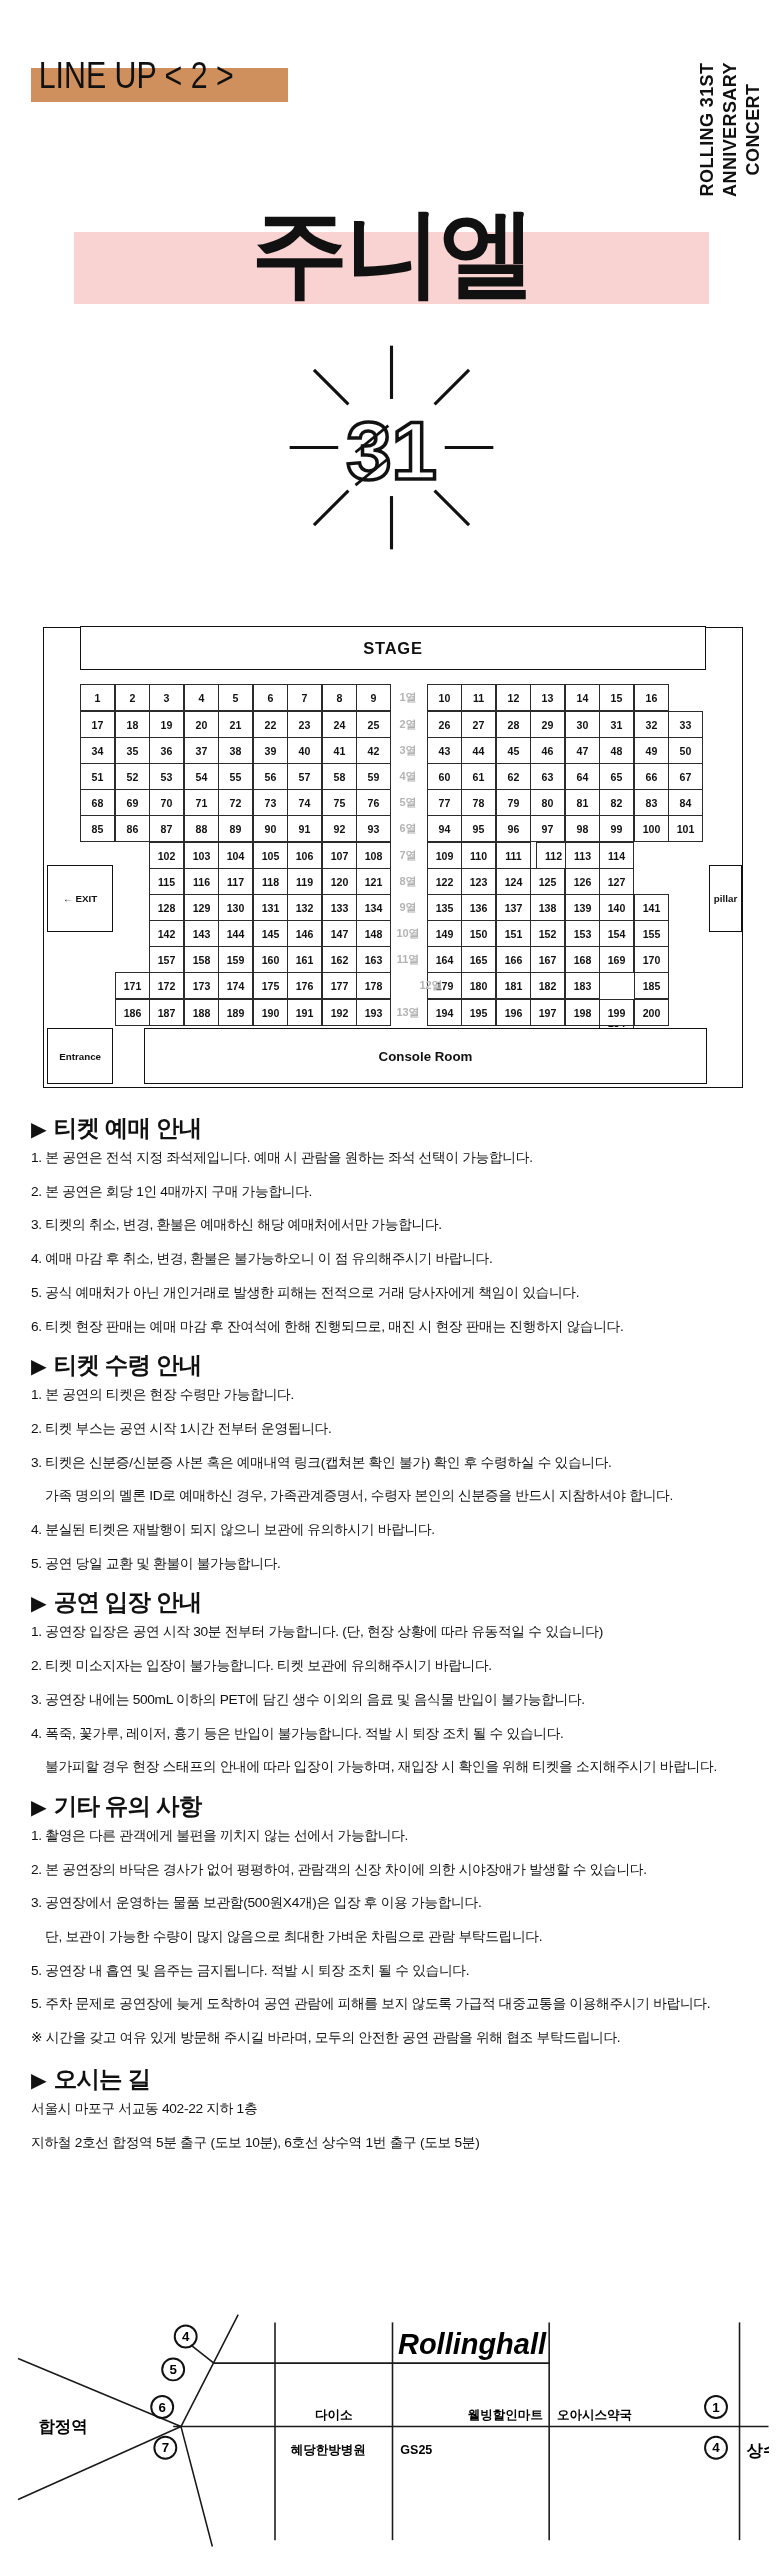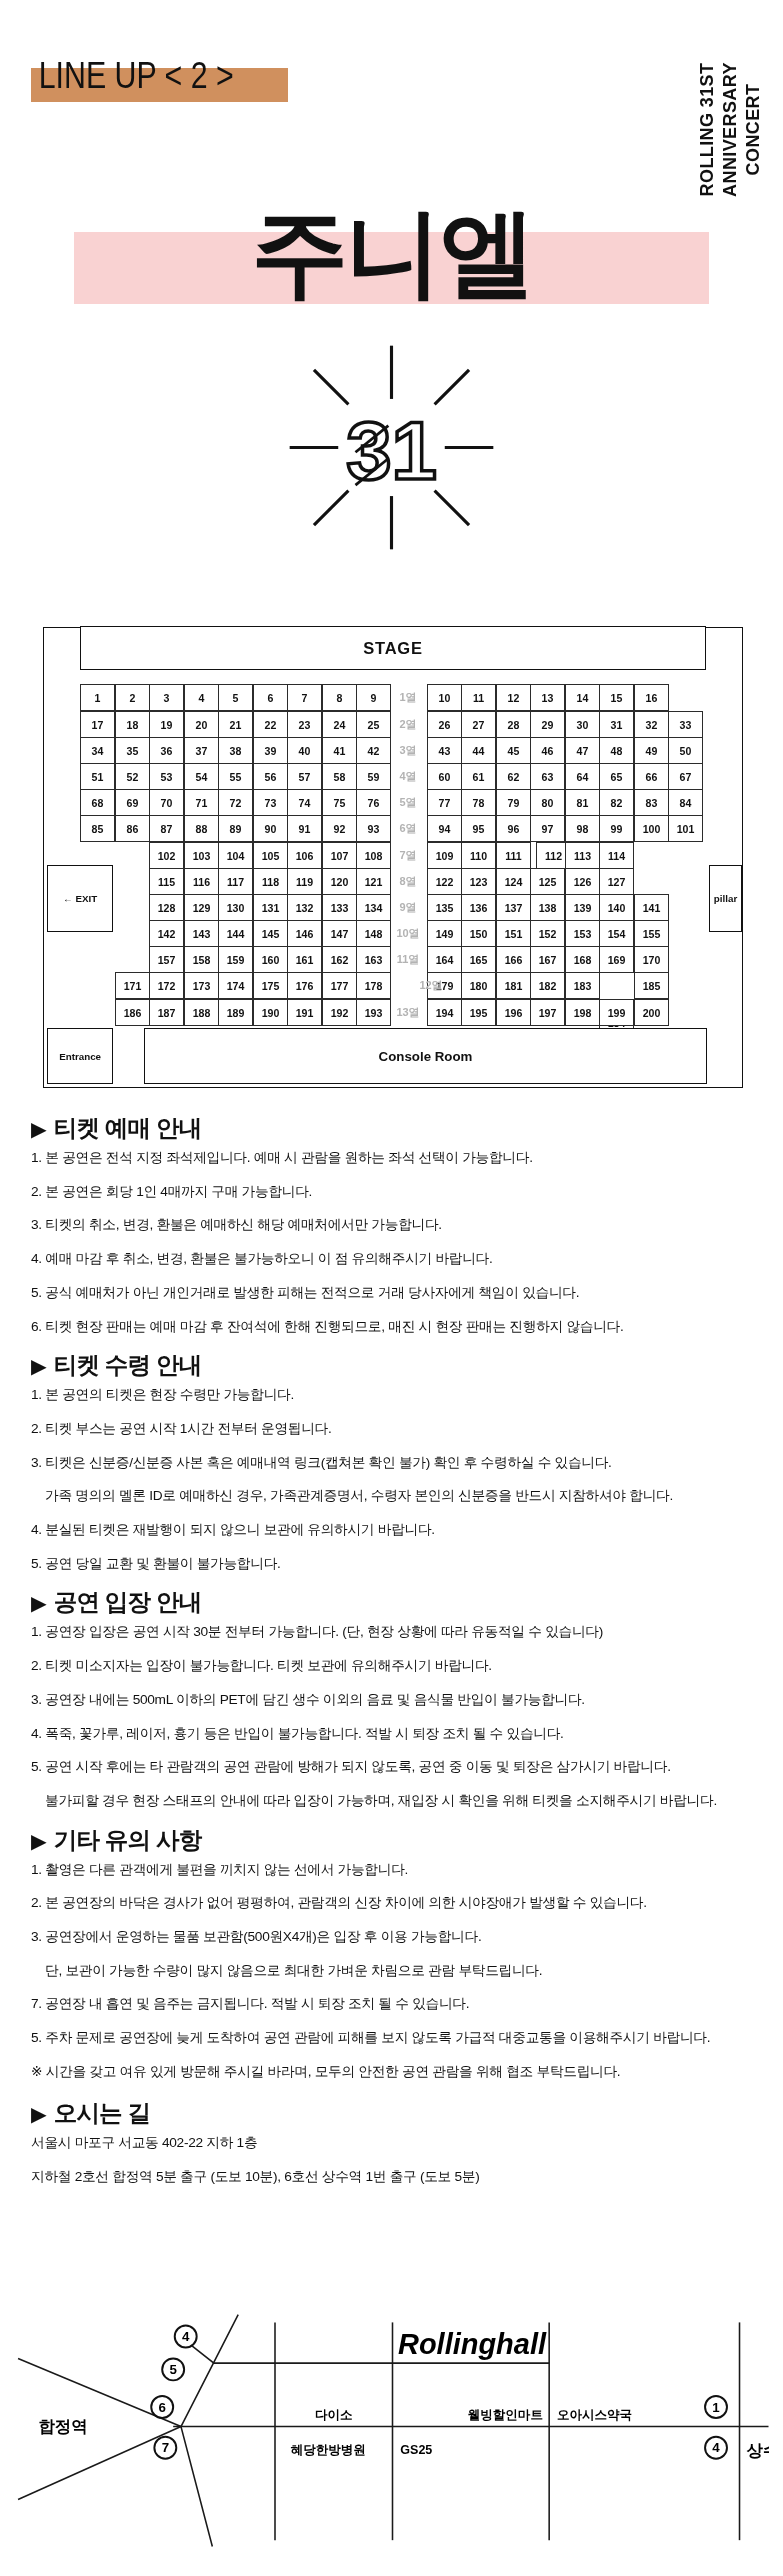--- a/index.html
+++ b/index.html
@@ -324,30 +324,29 @@
           <p class="line">    가족 명의의 멜론 ID로 예매하신 경우, 가족관계증명서, 수령자 본인의 신분증을 반드시 지참하셔야 합니다.</p>
           <p class="line">4. 분실된 티켓은 재발행이 되지 않으니 보관에 유의하시기 바랍니다.</p>
           <p class="line">5. 공연 당일 교환 및 환불이 불가능합니다.</p>
         </div>
         <div class="section">
           <h2><span class="arrow">▶</span><span>공연 입장 안내</span></h2>
           <p class="line">1. 공연장 입장은 공연 시작 30분 전부터 가능합니다. (단, 현장 상황에 따라 유동적일 수 있습니다)</p>
           <p class="line">2. 티켓 미소지자는 입장이 불가능합니다. 티켓 보관에 유의해주시기 바랍니다.</p>
           <p class="line">3. 공연장 내에는 500mL 이하의 PET에 담긴 생수 이외의 음료 및 음식물 반입이 불가능합니다.</p>
           <p class="line">4. 폭죽, 꽃가루, 레이저, 흉기 등은 반입이 불가능합니다. 적발 시 퇴장 조치 될 수 있습니다.</p>
-          <p class="line">5. 공연 시작 후에는 타 관람객의 공연 관람에 방해가 되지 않도록, 공연 중 이동 및 퇴장은 삼가시기 바랍니다.</p>
           <p class="line">    불가피할 경우 현장 스태프의 안내에 따라 입장이 가능하며, 재입장 시 확인을 위해 티켓을 소지해주시기 바랍니다.</p>
         </div>
         <div class="section">
           <h2><span class="arrow">▶</span><span>기타 유의 사항</span></h2>
           <p class="line">1. 촬영은 다른 관객에게 불편을 끼치지 않는 선에서 가능합니다.</p>
           <p class="line">2. 본 공연장의 바닥은 경사가 없어 평평하여, 관람객의 신장 차이에 의한 시야장애가 발생할 수 있습니다.</p>
           <p class="line">3. 공연장에서 운영하는 물품 보관함(500원X4개)은 입장 후 이용 가능합니다.</p>
           <p class="line">    단, 보관이 가능한 수량이 많지 않음으로 최대한 가벼운 차림으로 관람 부탁드립니다.</p>
-          <p class="line">7. 공연장 내 흡연 및 음주는 금지됩니다. 적발 시 퇴장 조치 될 수 있습니다.</p>
+          <p class="line">5. 공연장 내 흡연 및 음주는 금지됩니다. 적발 시 퇴장 조치 될 수 있습니다.</p>
           <p class="line">5. 주차 문제로 공연장에 늦게 도착하여 공연 관람에 피해를 보지 않도록 가급적 대중교통을 이용해주시기 바랍니다.</p>
         </div>
       </div>
     <p class="noteline">※ 시간을 갖고 여유 있게 방문해 주시길 바라며, 모두의 안전한 공연 관람을 위해 협조 부탁드립니다.</p>
     <div class="section">
       <h2 class="dir-head"><span class="arrow">▶</span><span>오시는 길</span></h2>
       <p class="line">서울시 마포구 서교동 402-22 지하 1층</p>
       <p class="line">지하철 2호선 합정역 5분 출구 (도보 10분), 6호선 상수역 1번 출구 (도보 5분)</p>
     </div>
   </div>

